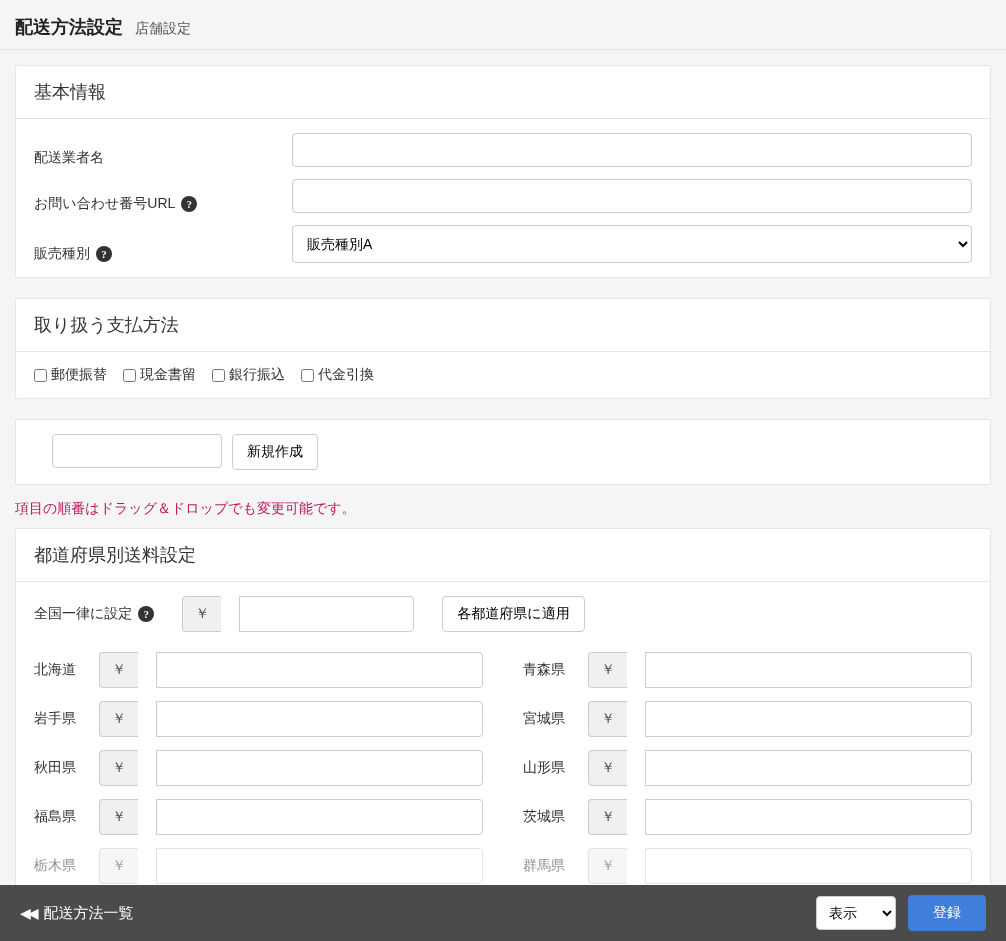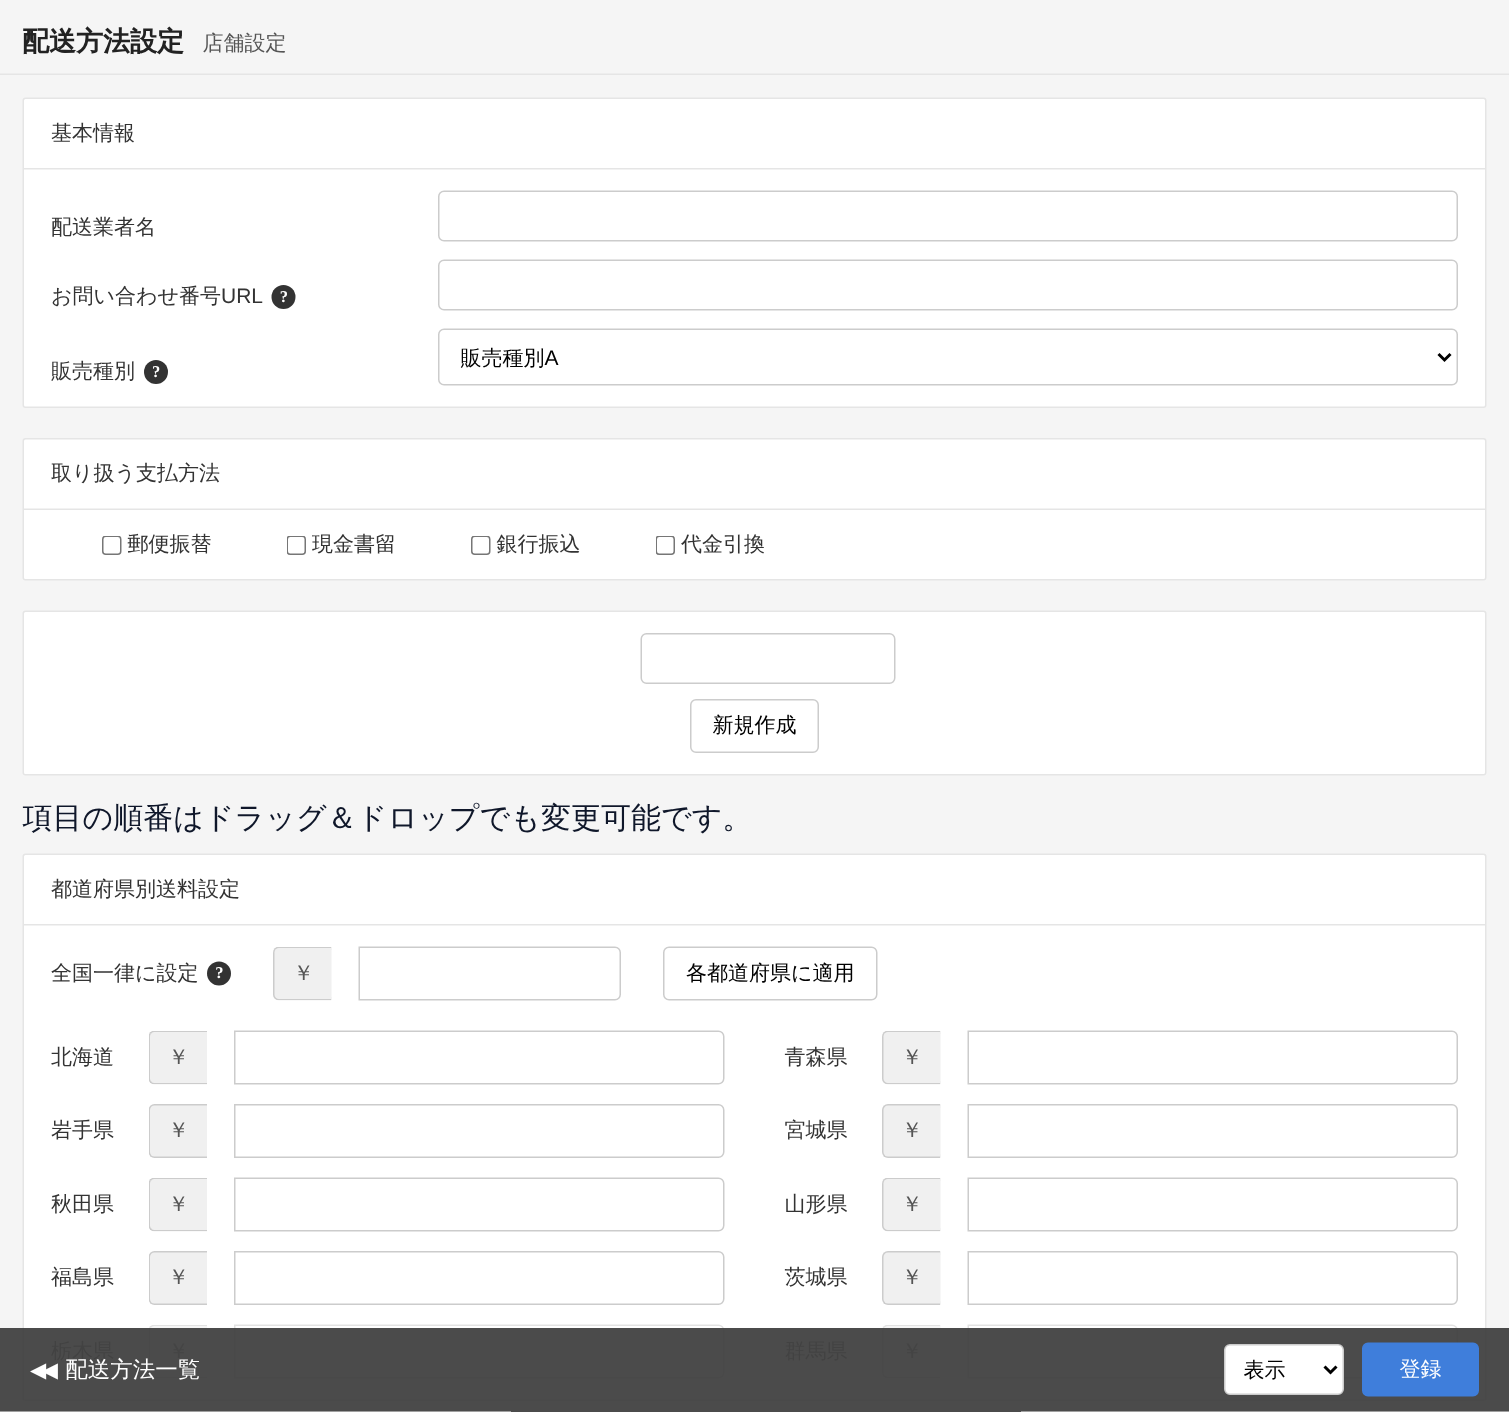--- a/index.html
+++ b/index.html
@@ -32,21 +32,21 @@
   }
   .card {
     background: #fff;
     border: 1px solid #e5e5e5;
     border-radius: 2px;
     margin-bottom: 20px;
   }
   .card-header {
     padding: 14px 18px;
     border-bottom: 1px solid #e5e5e5;
-    font-size: 14px;
+    font-size: 18px;
     color: #333;
   }
   .card-body {
     padding: 14px 18px;
   }
   .form-row {
     display: flex;
     align-items: flex-end;
     margin-bottom: 12px;
   }
@@ -96,21 +96,20 @@
   .checkbox-row {
     display: flex;
     gap: 16px;
     align-items: center;
     flex-wrap: wrap;
   }
   .checkbox-item {
     display: flex;
     align-items: center;
     gap: 4px;
-    margin-left: 34px;
   }
   .checkbox-item input[type="checkbox"] {
     width: 13px;
     height: 13px;
   }
   .btn {
     padding: 8px 14px;
     border: 1px solid #ccc;
     border-radius: 4px;
     background: #fff;
@@ -119,30 +118,29 @@
   }
   .btn-primary {
     background: #3f7edb;
     color: #fff;
     border: 1px solid #3f7edb;
     padding: 8px 24px;
   }
   .time-row {
     display: flex;
     gap: 10px;
-    align-items: center;
-    flex-direction: column;
+    align-items: flex-start;
   }
   .time-row input[type="text"] {
     width: 170px;
   }
   .note {
     margin: -5px 0 10px 0;
-    font-size: 20px;
-    color: #0f172a;
+    font-size: 14px;
+    color: #be185d;
   }
   .uniform-row {
     display: flex;
     align-items: center;
     gap: 28px;
     margin-bottom: 20px;
   }
   .uniform-label {
     display: flex;
     align-items: center;

